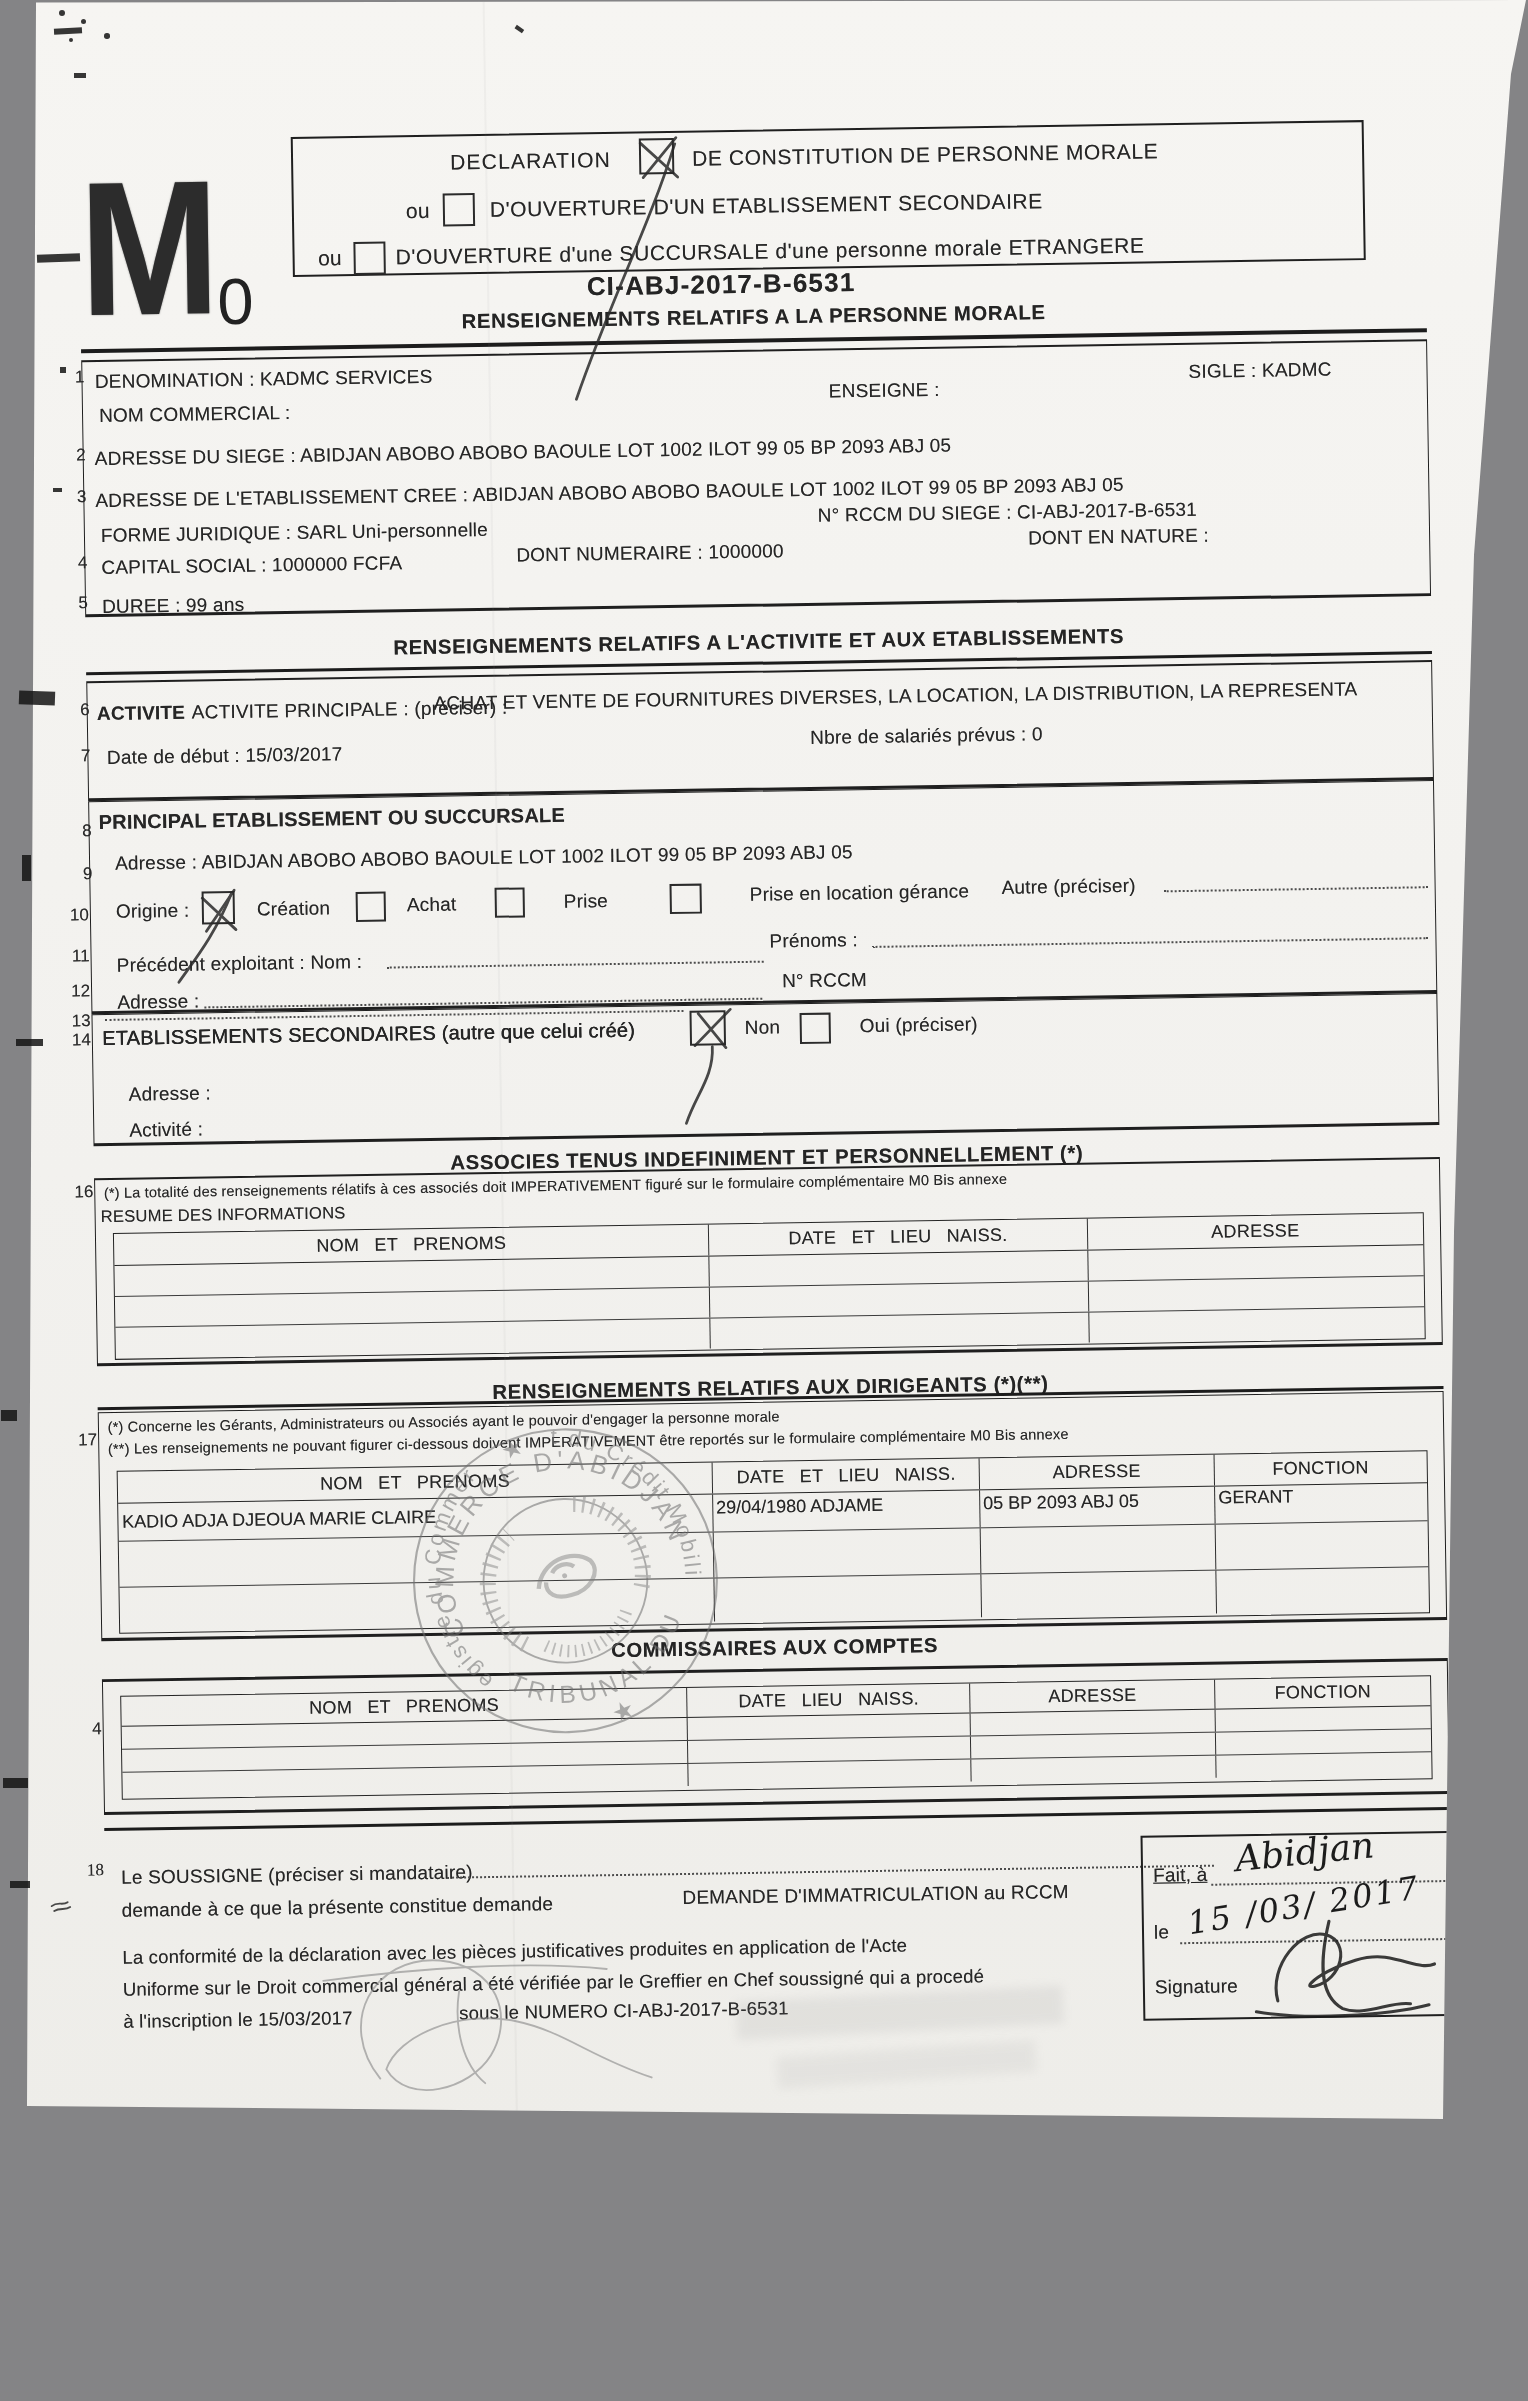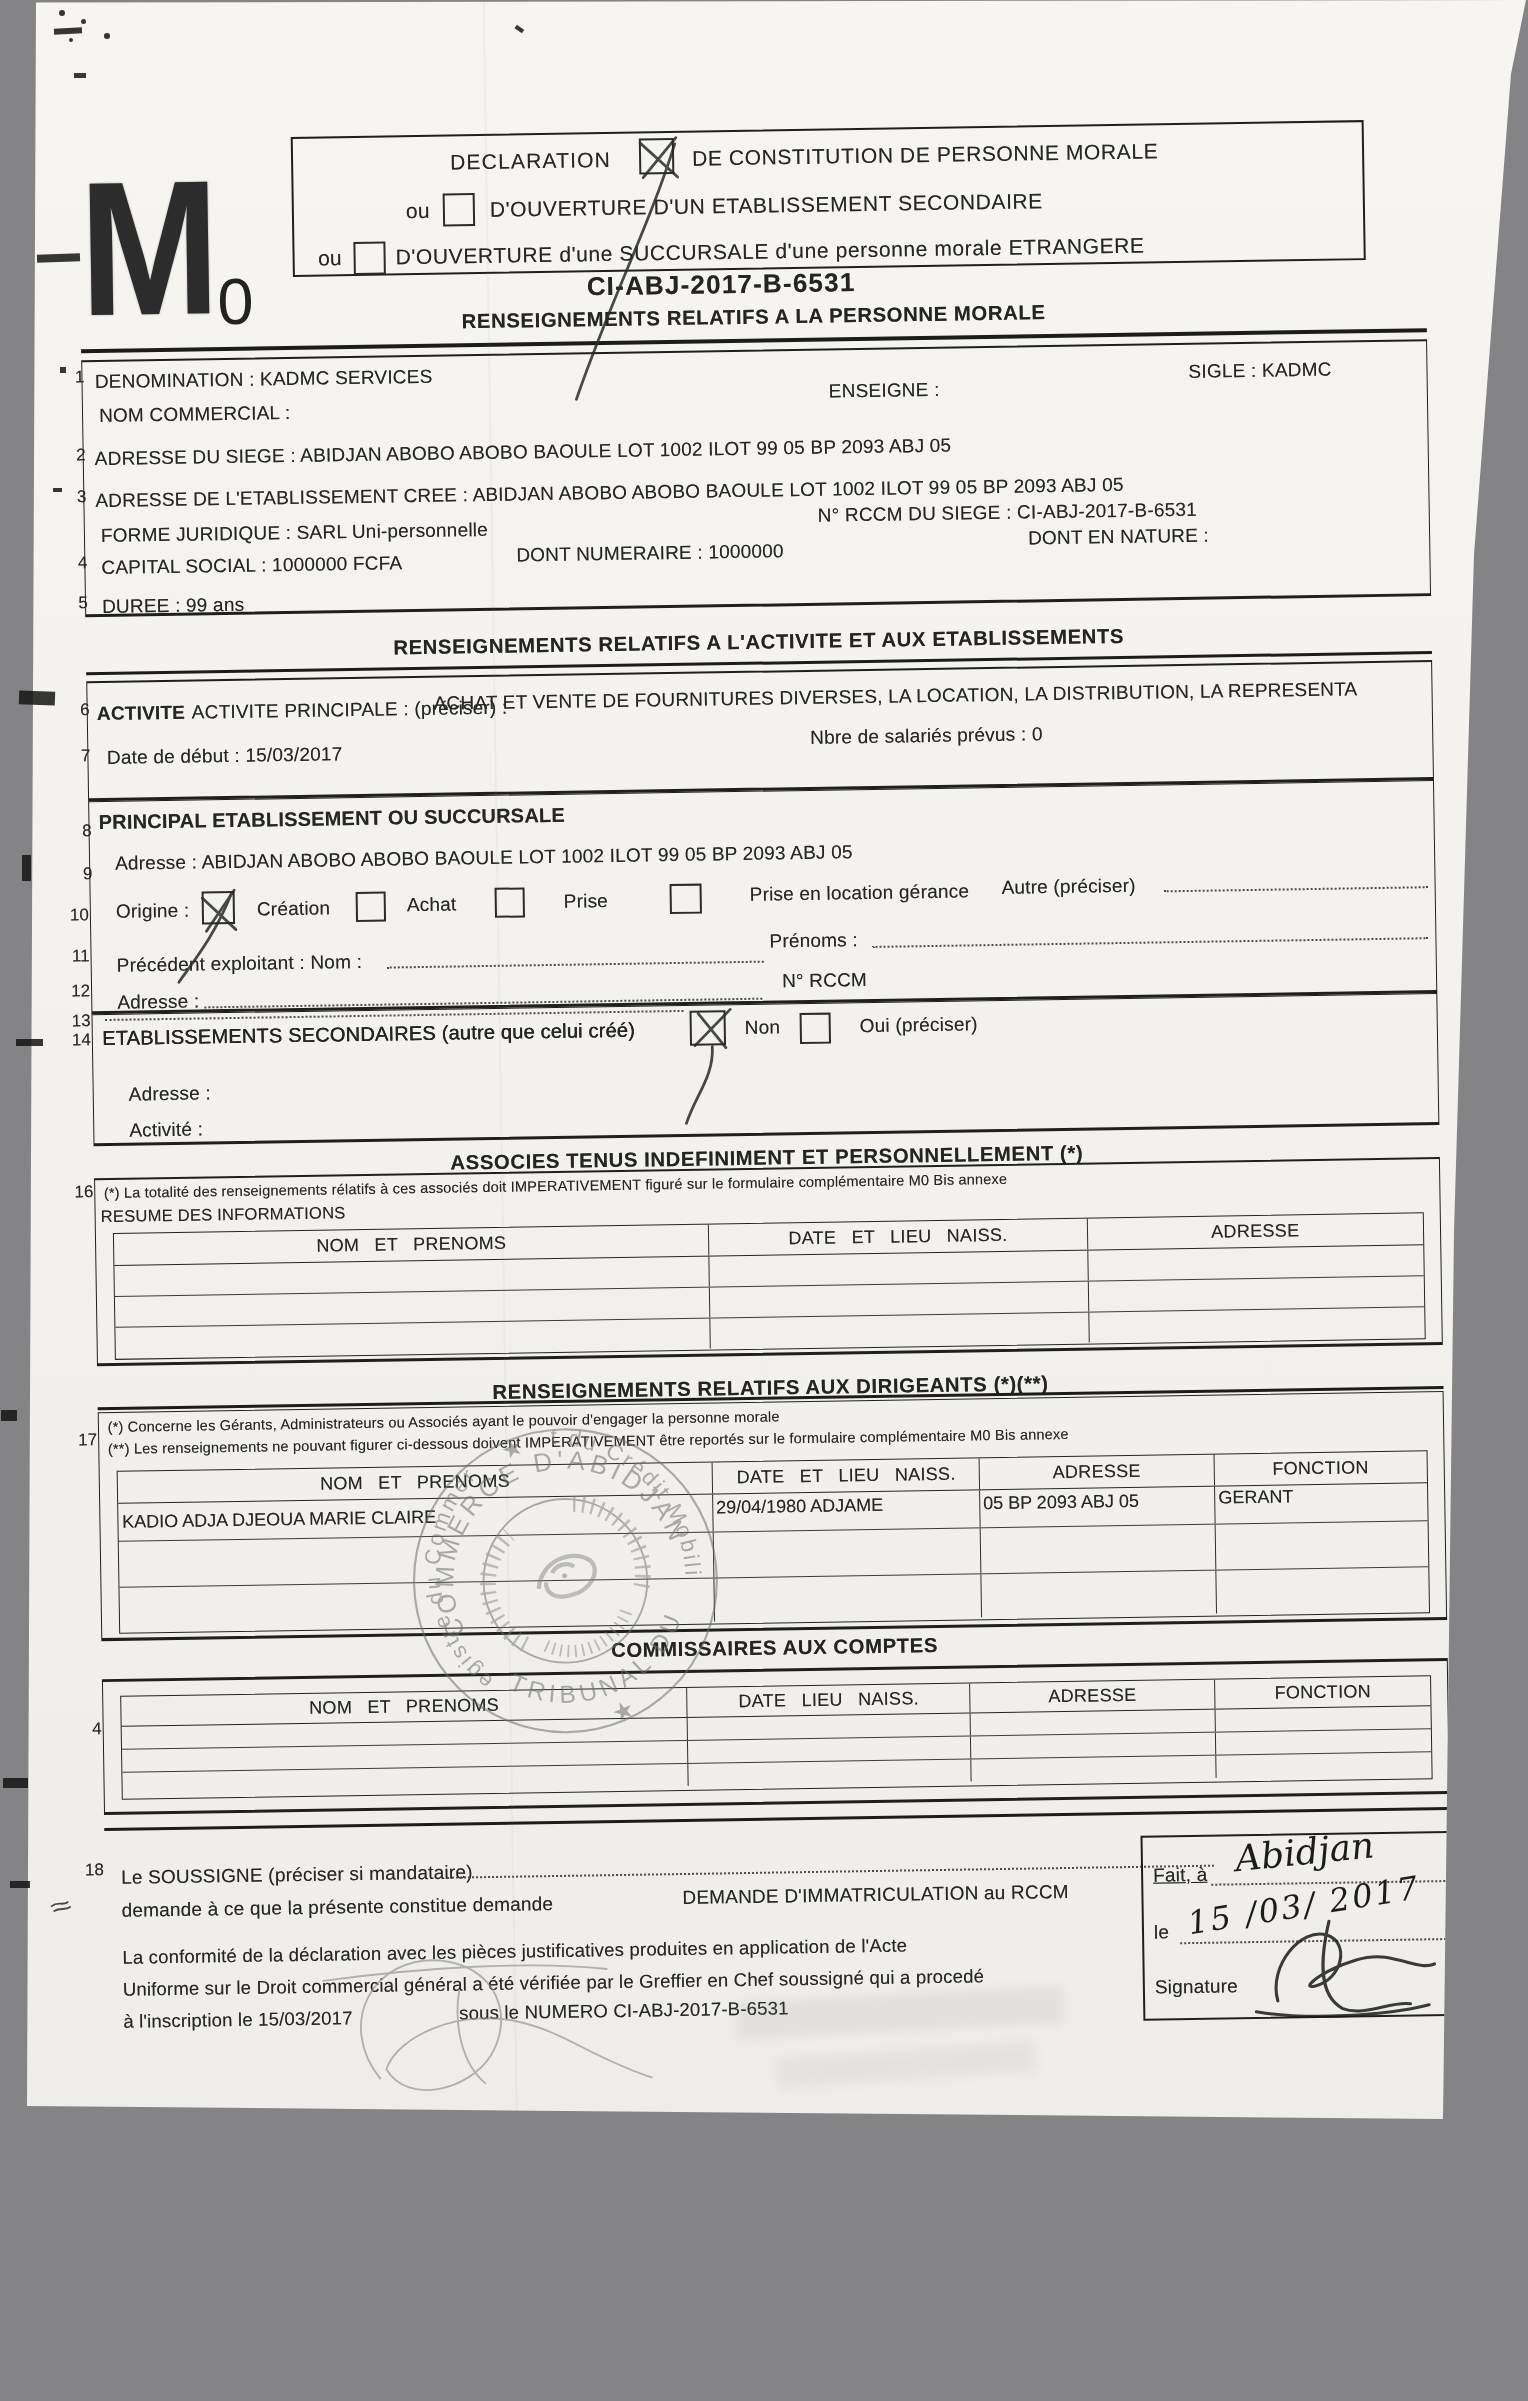--- a/index.html
+++ b/index.html
@@ -319,21 +319,21 @@
   <span class="num" style="left:73px;top:821px;">8</span>
   <span class="num" style="left:73px;top:864px;">9</span>
   <span class="num" style="left:69px;top:905px;">10</span>
   <span class="num" style="left:69px;top:946px;">11</span>
   <span class="num" style="left:69px;top:981px;">12</span>
   <span class="num" style="left:69px;top:1011px;">13</span>
   <span class="num" style="left:69px;top:1030px;">14</span>
   <span class="num" style="left:69px;top:1182px;">16</span>
   <span class="num" style="left:69px;top:1430px;">17</span>
   <span class="num" style="left:69px;top:1719px;">4</span>
-  <span class="num" style="left:69px;top:1860px;">18</span>
+  <span class="num" style="left:69px;top:1860px;font-family:Liberation Serif, serif;">18</span>
 
 </div>
 </div>
 
 <div class="speck" style="left:54px;top:28px;width:28px;height:6.2px;transform:rotate(-3deg);"></div>
 <div class="speck" style="left:74px;top:73px;width:12.3px;height:5px;"></div>
 <div class="speck" style="left:59px;top:10px;width:6.2px;height:6.2px;border-radius:50%;"></div>
 <div class="speck" style="left:81px;top:18.5px;width:5px;height:5px;border-radius:50%;"></div>
 <div class="speck" style="left:104px;top:33px;width:5.5px;height:5.5px;border-radius:50%;"></div>
 <div class="speck" style="left:69px;top:38px;width:4.3px;height:4.3px;border-radius:50%;"></div>

